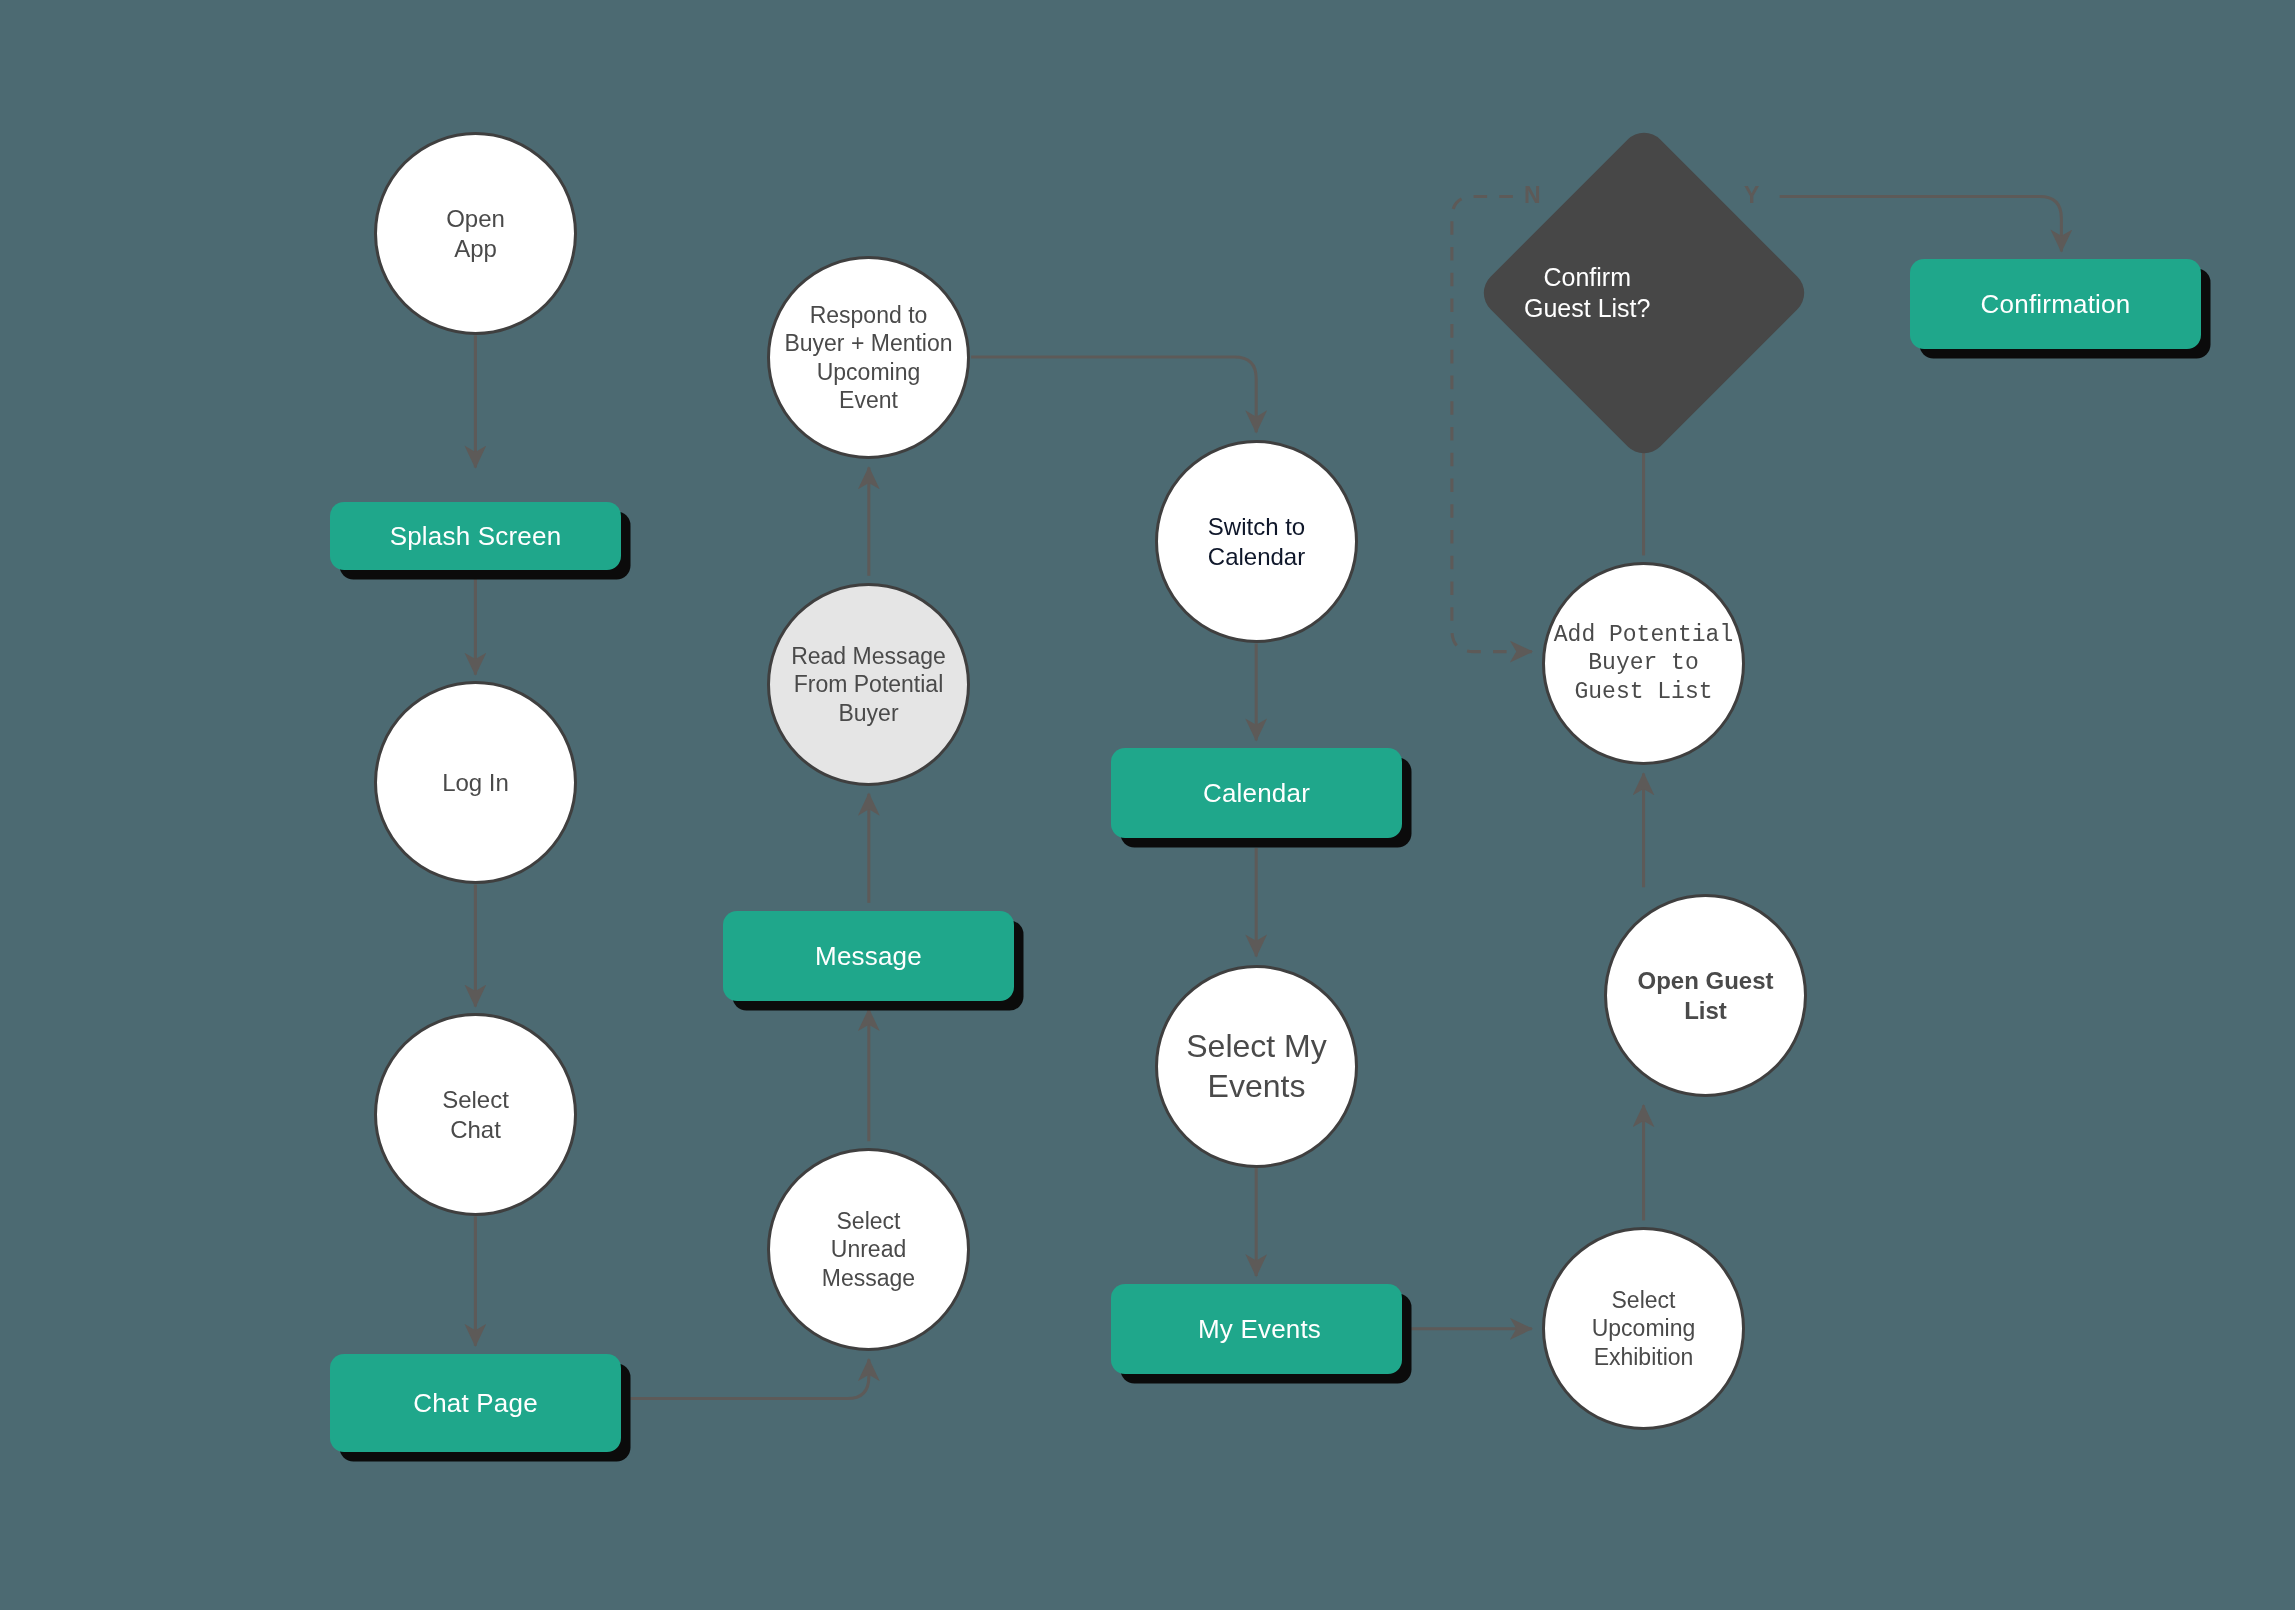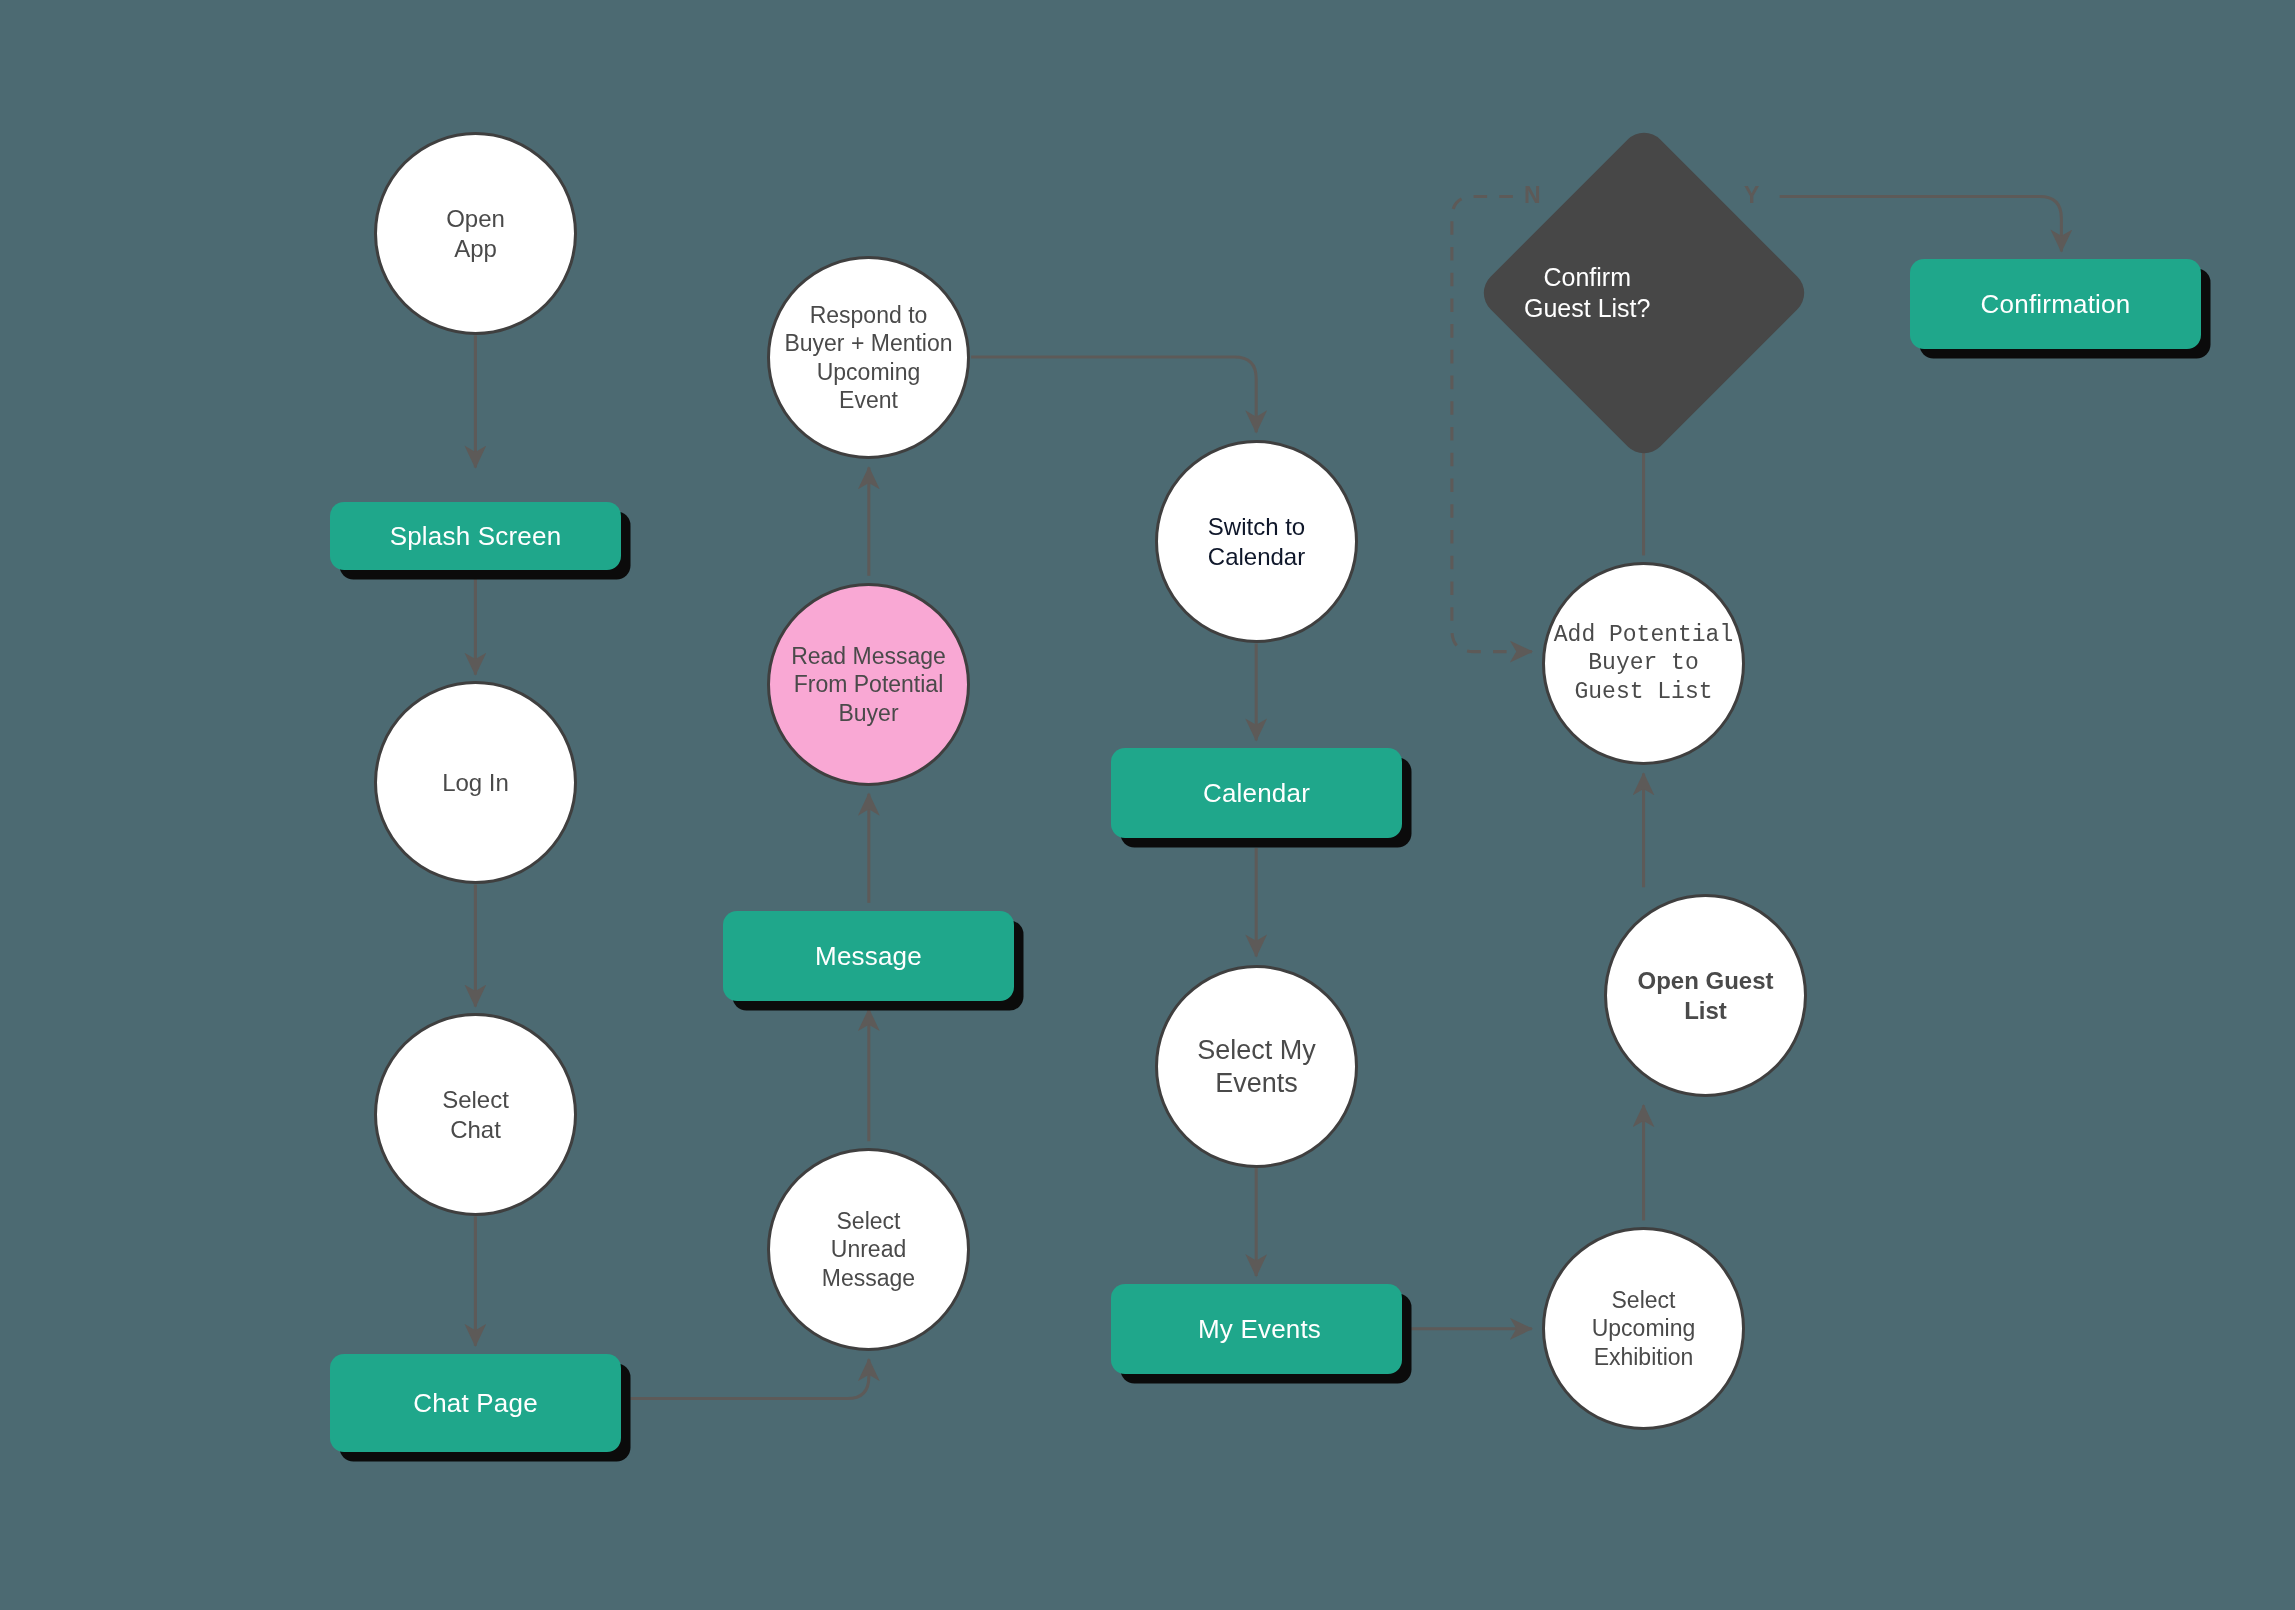--- a/index.html
+++ b/index.html
@@ -136,36 +136,36 @@
       </div>
       <div class="node circle" style="left: 374px; top: 1013px; width: 203px; height: 203px; font-size: 24px; background: rgb(255, 255, 255); border-color: rgb(63, 63, 63); color: rgb(74, 74, 74);">
         <span class="lbl">Select<br>Chat</span>
       </div>
       <div class="node screen" style="left: 330px; top: 1354px; width: 291px; height: 98px; font-size: 26px; background: rgb(31, 167, 139); color: rgb(255, 255, 255);">
         <span class="lbl">Chat Page</span>
       </div>
       <div class="node circle" style="left: 767px; top: 256px; width: 203px; height: 203px; font-size: 23px; background: rgb(255, 255, 255); border-color: rgb(63, 63, 63); color: rgb(74, 74, 74);">
         <span class="lbl">Respond to<br>Buyer + Mention<br>Upcoming<br>Event</span>
       </div>
-      <div class="node circle" style="left: 767px; top: 583px; width: 203px; height: 203px; font-size: 23px; background: #f9a8d4; border-color: rgb(63, 63, 63); color: rgb(74, 74, 74);">
+      <div class="node circle" style="left: 767px; top: 583px; width: 203px; height: 203px; font-size: 23px; background: #e5e5e5; border-color: rgb(63, 63, 63); color: rgb(74, 74, 74);">
         <span class="lbl">Read Message<br>From Potential<br>Buyer</span>
       </div>
       <div class="node screen" style="left: 723px; top: 911px; width: 291px; height: 90px; font-size: 26px; background: rgb(31, 167, 139); color: rgb(255, 255, 255);">
         <span class="lbl">Message</span>
       </div>
       <div class="node circle" style="left: 767px; top: 1148px; width: 203px; height: 203px; font-size: 23px; background: rgb(255, 255, 255); border-color: rgb(63, 63, 63); color: rgb(74, 74, 74);">
         <span class="lbl">Select<br>Unread<br>Message</span>
       </div>
       <div class="node circle" style="left: 1155px; top: 440px; width: 203px; height: 203px; font-size: 24px; background: rgb(255, 255, 255); border-color: rgb(63, 63, 63); color: #0f172a;">
         <span class="lbl">Switch to<br>Calendar</span>
       </div>
       <div class="node screen" style="left: 1111px; top: 748px; width: 291px; height: 90px; font-size: 26px; background: rgb(31, 167, 139); color: rgb(255, 255, 255);">
         <span class="lbl">Calendar</span>
       </div>
-      <div class="node circle" style="left: 1155px; top: 965px; width: 203px; height: 203px; font-size: 27px; background: rgb(255, 255, 255); border-color: rgb(63, 63, 63); color: rgb(74, 74, 74);">
+      <div class="node circle" style="left: 1155px; top: 965px; width: 203px; height: 203px; font-size: 32px; background: rgb(255, 255, 255); border-color: rgb(63, 63, 63); color: rgb(74, 74, 74);">
         <span class="lbl">Select My<br>Events</span>
       </div>
       <div class="node screen" style="left: 1111px; top: 1284px; width: 291px; height: 90px; font-size: 26px; background: rgb(31, 167, 139); color: rgb(255, 255, 255); padding-left: 6px;">
         <span class="lbl">My Events</span>
       </div>
       <div class="node circle" style="left: 1542px; top: 1227px; width: 203px; height: 203px; font-size: 23px; background: rgb(255, 255, 255); border-color: rgb(63, 63, 63); color: rgb(74, 74, 74);">
         <span class="lbl">Select<br>Upcoming<br>Exhibition</span>
       </div>
       <div class="node circle" style="left: 1604px; top: 894px; width: 203px; height: 203px; font-size: 24px; background: rgb(255, 255, 255); border-color: rgb(63, 63, 63); color: rgb(74, 74, 74); font-weight: bold;">
         <span class="lbl">Open Guest<br>List</span>

